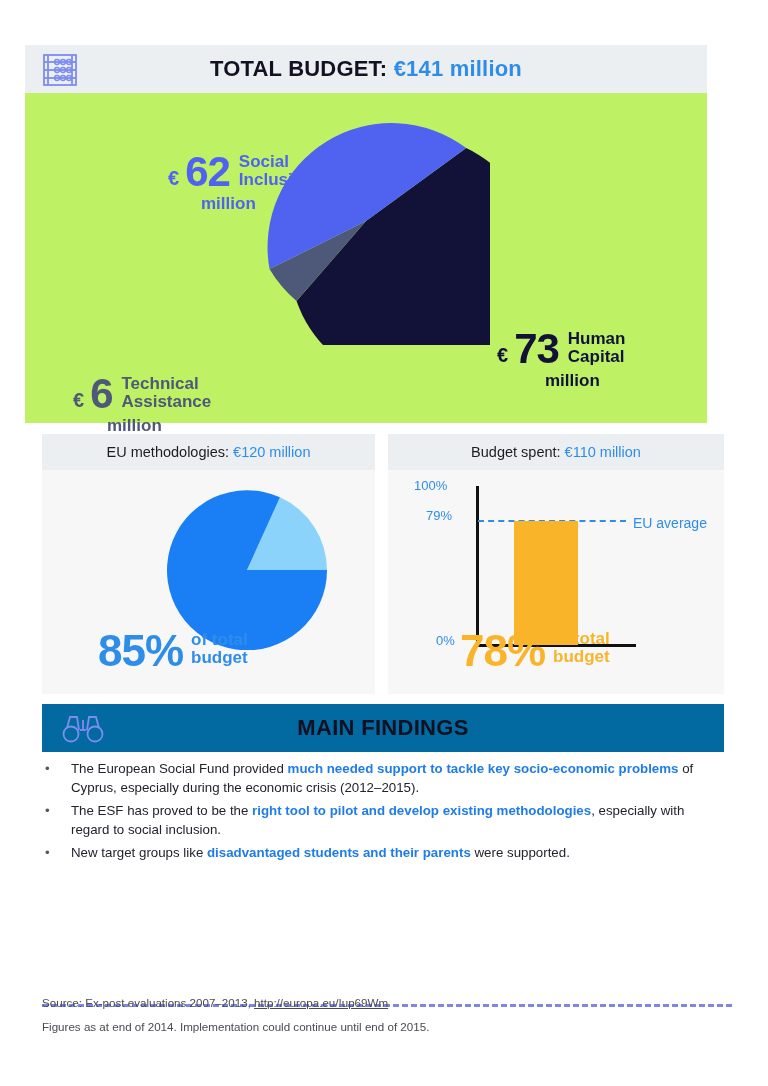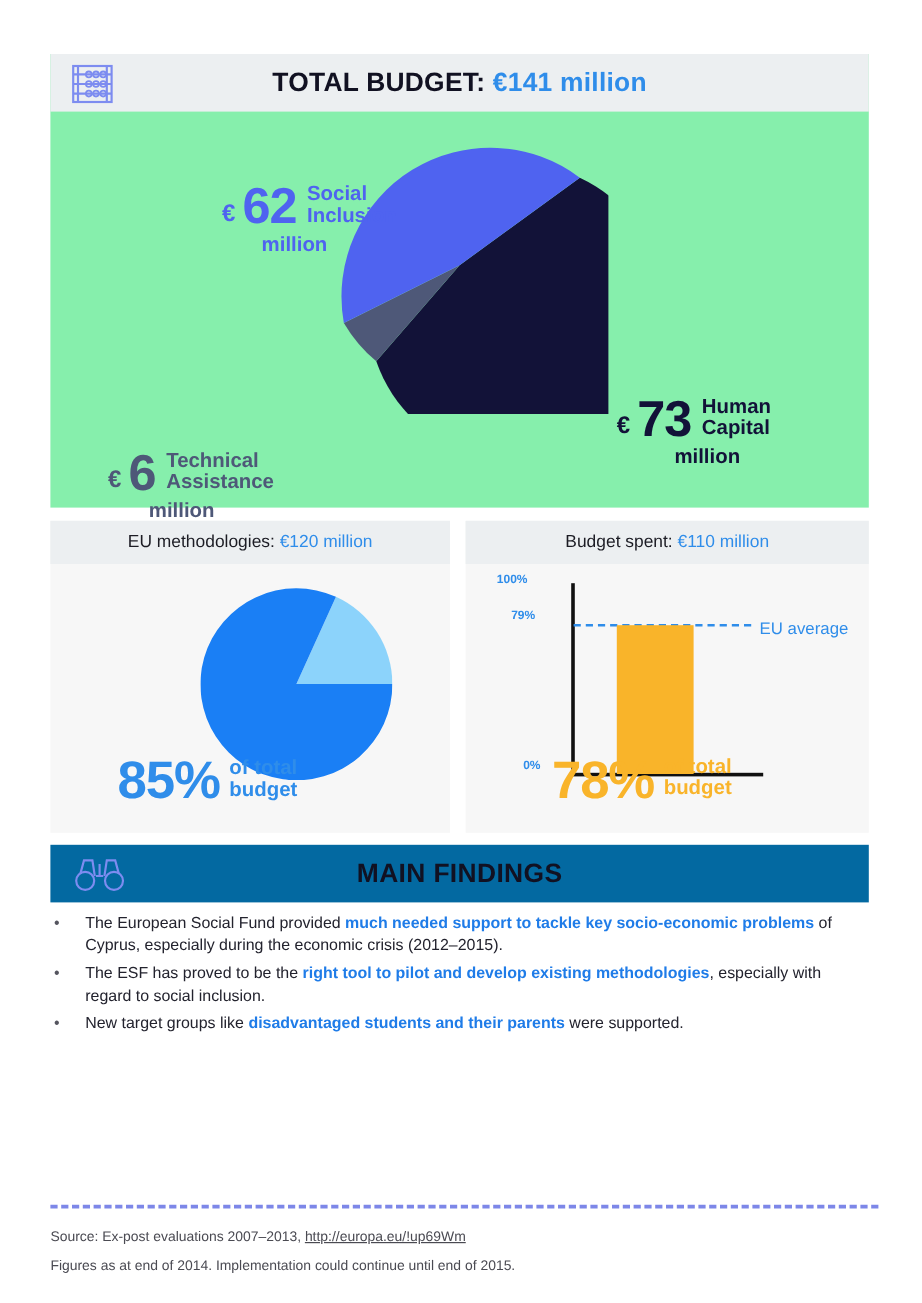--- a/index.html
+++ b/index.html
@@ -22,22 +22,22 @@
     position:relative;
   }
   .panel-head .title{
     font-size:22px;font-weight:bold;letter-spacing:.2px;
     color:#111122;
   }
   .panel-head .title .accent{color:#2f8dea;}
 
   
   #budget-panel{
-    position:absolute;left:42px;top:45px;width:682px;height:378px;
-    background:#86efac;
+    position:absolute;left:25px;top:45px;width:682px;height:378px;
+    background:#bef264;
   }
   #budget-panel .panel-head{height:48px;}
   #abacus{
     position:absolute;left:12px;top:5px;width:46px;height:40px;
   }
 
   
   #pie-area{position:absolute;left:0;top:48px;width:682px;height:330px;}
   #main-pie{position:absolute;left:217px;top:4px;width:248px;height:248px;}
 
@@ -71,21 +71,21 @@
     position:absolute;left:56px;top:196px;
     display:flex;align-items:center;color:#2f8dea;
   }
   #eu-stat .big{font-size:44px;font-weight:bold;letter-spacing:-1px;line-height:.95;}
   #eu-stat .small{font-size:17px;font-weight:bold;line-height:1.08;margin-left:8px;padding-bottom:3px;white-space:pre-line;}
 
   
   #bars{position:absolute;left:0;top:36px;width:336px;height:224px;}
   #axis-v{position:absolute;left:88px;top:16px;width:2.5px;height:160px;background:#111;}
   #axis-h{position:absolute;left:88px;top:174px;width:160px;height:2.5px;background:#111;}
-  .tick{position:absolute;font-size:10px;font-weight:bold;color:#2f8dea;}
+  .tick{position:absolute;font-size:13px;font-weight:normal;color:#2f8dea;}
   #tick-100{left:26px;top:8px;}
   #tick-79{left:38px;top:38px;}
   #tick-0{left:48px;top:163px;}
   #dash-line{
     position:absolute;left:90px;top:50px;width:148px;height:0;
     border-top:2px dashed #2f8dea;
   }
   #eu-avg{position:absolute;left:245px;top:45px;font-size:14px;color:#2f8dea;}
   #bar{position:absolute;left:126px;top:51px;width:64px;height:124px;background:#f9b42a;}
   #spent-stat{
@@ -108,21 +108,21 @@
   .bullet{display:flex;font-size:13.3px;line-height:1.42;color:#23232e;margin-bottom:4px;}
   .bullet .dot{width:26px;flex:none;text-align:left;padding-left:3px;color:#55555f;}
   .bullet .txt{flex:1;max-width:650px;}
   .bullet b{color:#1f7ce8;font-weight:bold;}
 
   
   #dashrule{
     position:absolute;left:42px;top:1004px;width:690px;height:0;
     border-top:3px dashed #7d87e8;
   }
-  #footer{position:absolute;left:42px;top:1024px;width:690px;font-size:11.6px;color:#4a4a52;line-height:1.2;}
+  #footer{position:absolute;left:42px;top:996px;width:690px;font-size:11.6px;color:#4a4a52;line-height:1.2;}
   #footer .line{margin-bottom:10px;}
   #footer a{color:#4a4a52;text-decoration:underline;}
 </style>
 </head>
 <body>
 
 <div class="page">
 
   <div id="budget-panel" class="panel">
 

